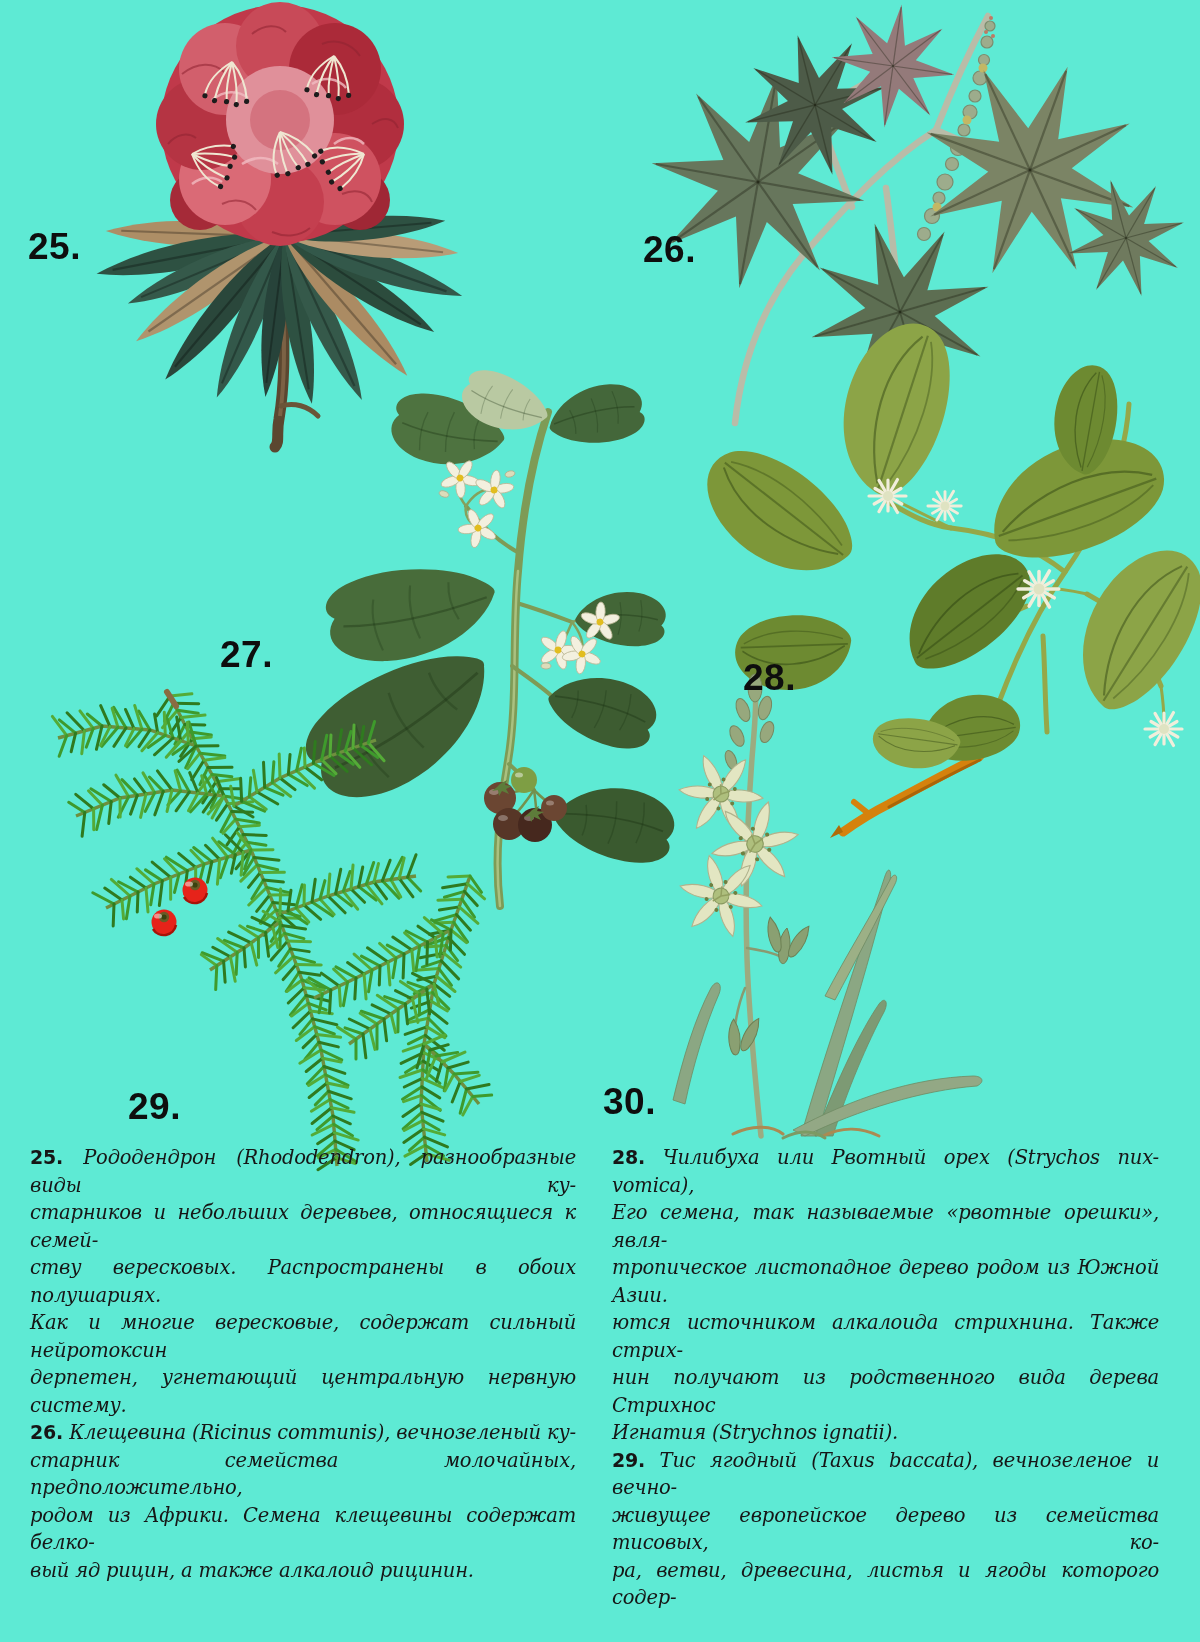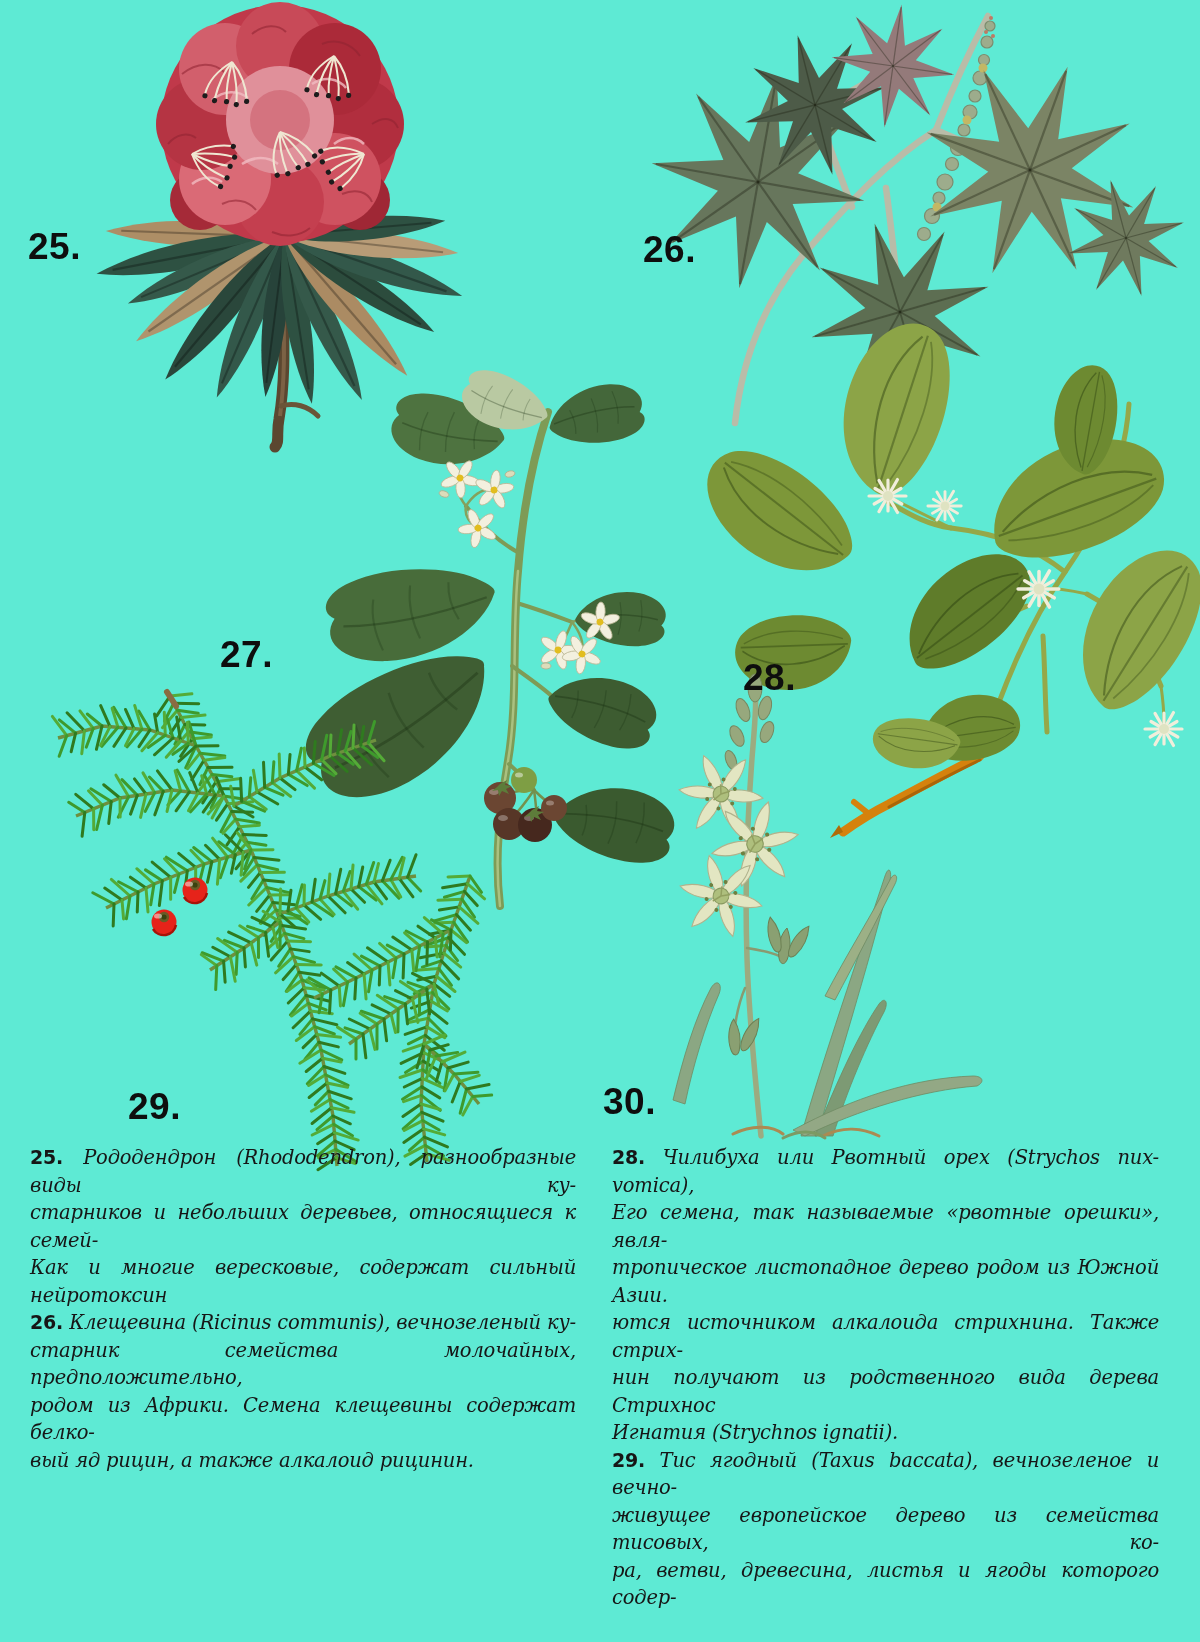--- a/index.html
+++ b/index.html
@@ -880,21 +880,23 @@
   <div class="figlabel" style="left:28px;top:228px">25.</div>
   <div class="figlabel" style="left:643px;top:231px">26.</div>
   <div class="figlabel" style="left:220px;top:636px">27.</div>
   <div class="figlabel" style="left:743px;top:659px">28.</div>
   <div class="figlabel" style="left:128px;top:1088px">29.</div>
   <div class="figlabel" style="left:603px;top:1083px">30.</div>
 
   <div class="tcol colL" id="col-left">
       <div class="tline"><b class="pnum">25.</b> Рододендрон (Rhododendron), разнообразные виды ку-</div>
       <div class="tline">старников и небольших деревьев, относящиеся к семей-</div>
+      <div class="tline">ству вересковых. Распространены в обоих полушариях.</div>
       <div class="tline">Как и многие вересковые, содержат сильный нейротоксин</div>
+      <div class="tline tlast">дерпетен, угнетающий центральную нервную систему.</div>
       <div class="tline"><b class="pnum">26.</b> Клещевина (Ricinus communis), вечнозеленый ку-</div>
       <div class="tline">старник семейства молочайных, предположительно,</div>
       <div class="tline">родом из Африки. Семена клещевины содержат белко-</div>
       <div class="tline tlast">вый яд рицин, а также алкалоид рицинин.</div>
     </div>
   <div class="tcol colR" id="col-right">
       <div class="tline"><b class="pnum">28.</b> Чилибуха или Рвотный орех (Strychos nux-vomica),</div>
       <div class="tline">Его семена, так называемые «рвотные орешки», явля-</div>
       <div class="tline">тропическое листопадное дерево родом из Южной Азии.</div>
       <div class="tline">ются источником алкалоида стрихнина. Также стрих-</div>

